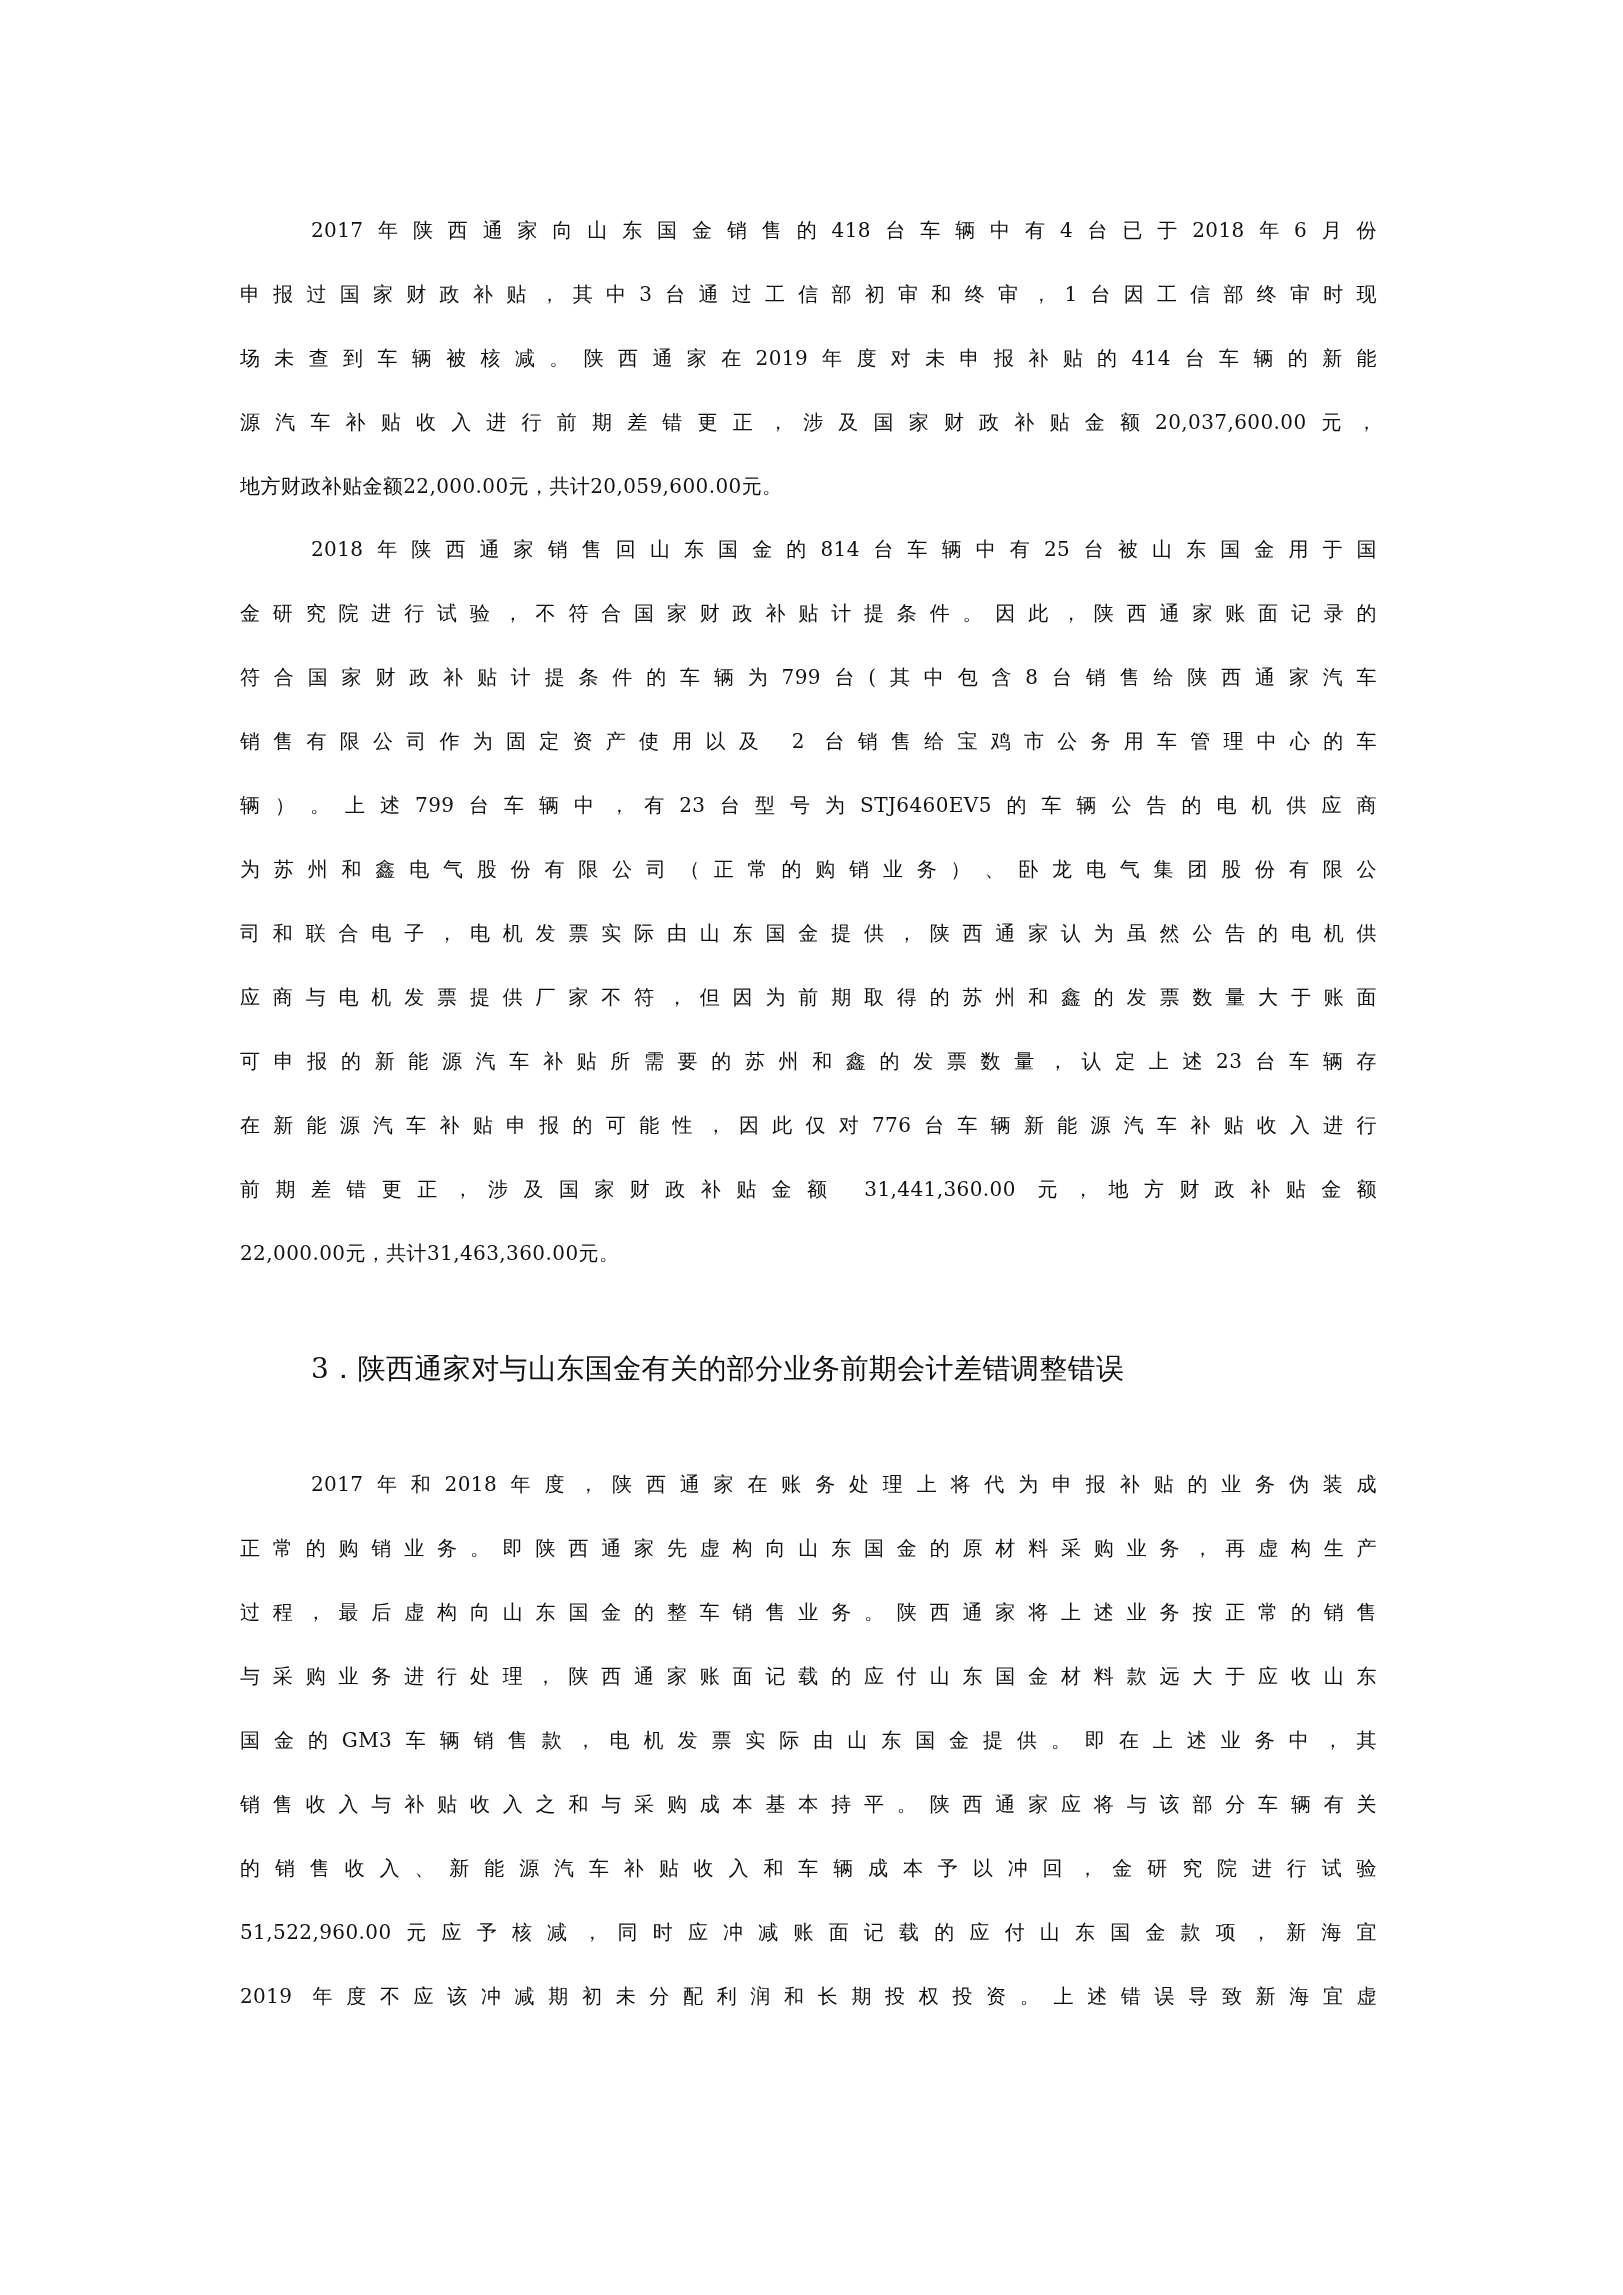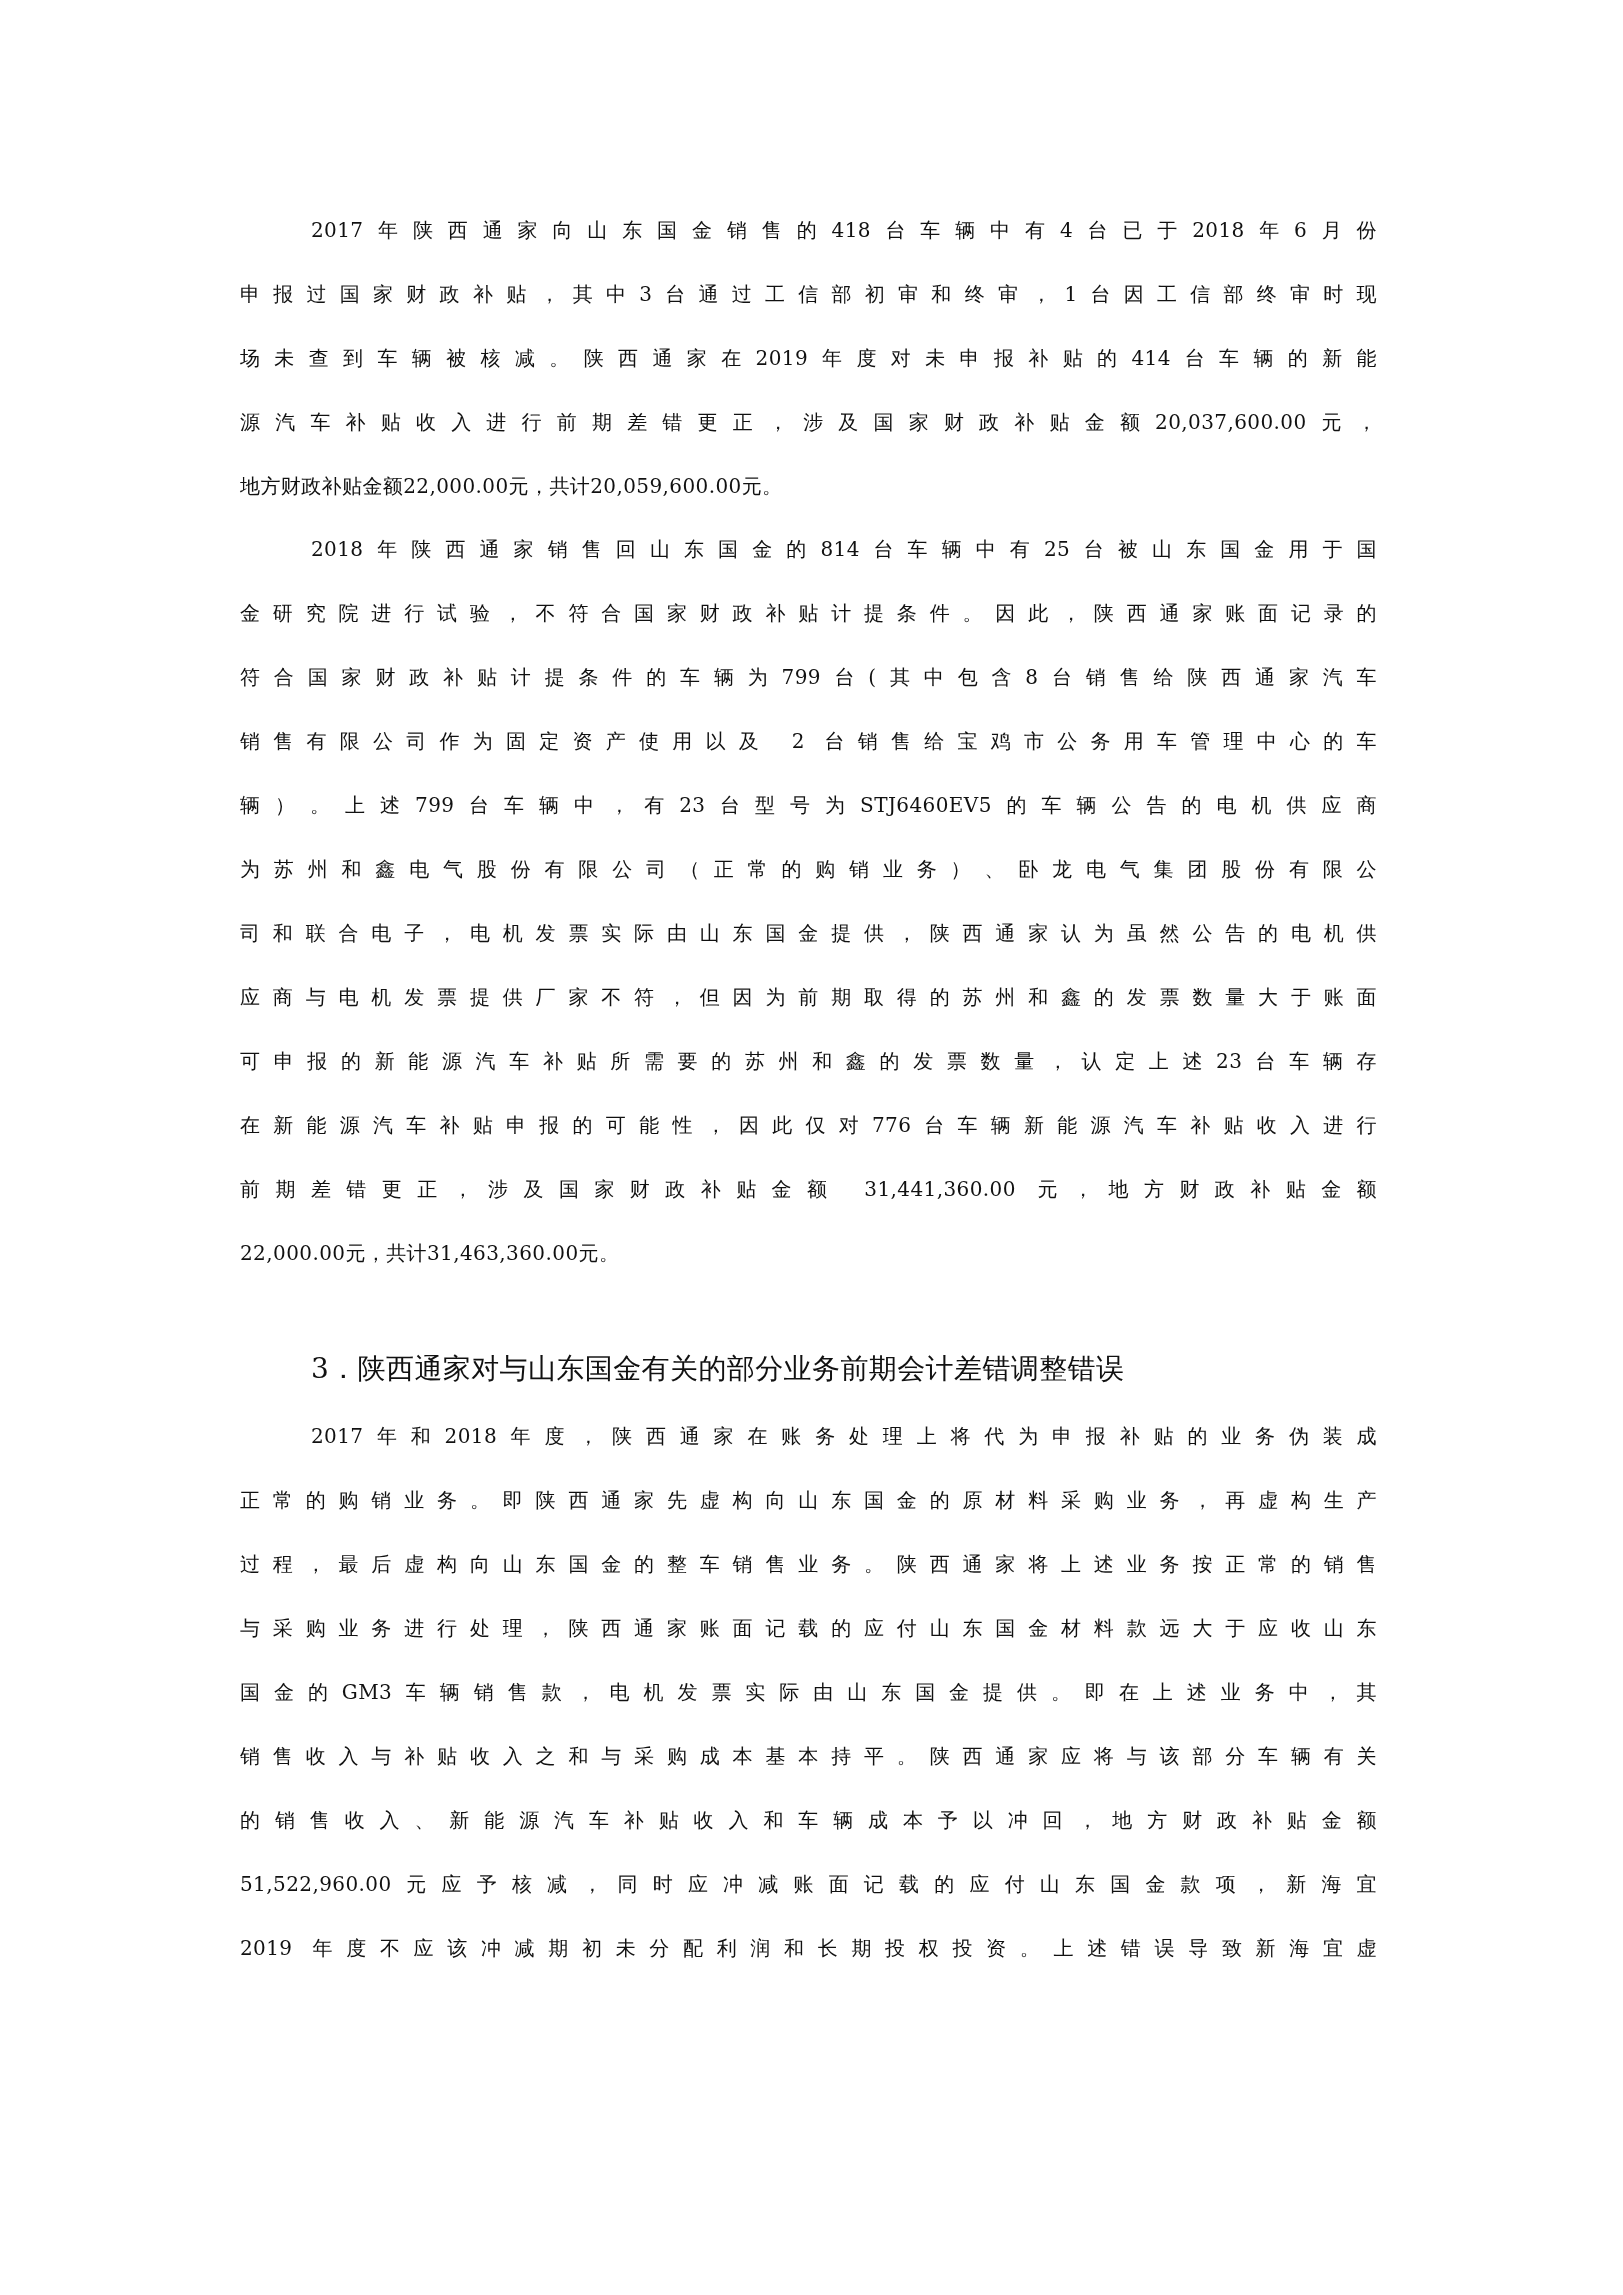--- a/index.html
+++ b/index.html
@@ -77,26 +77,26 @@
     <span class="line">可申报的新能源汽车补贴所需要的苏州和鑫的发票数量，认定上述23台车辆存</span>
     <span class="line">在新能源汽车补贴申报的可能性，因此仅对776台车辆新能源汽车补贴收入进行</span>
     <span class="line">前期差错更正，涉及国家财政补贴金额 31,441,360.00 元，地方财政补贴金额</span>
     <span class="line last">22,000.00元，共计31,463,360.00元。</span>
   </div>
 
   <div class="block" style="top:1337px;">
     <span class="heading">3．陕西通家对与山东国金有关的部分业务前期会计差错调整错误</span>
   </div>
 
-  <div class="block" style="top:1404px;">
+  <div class="block" style="top:1452px;">
     <span class="line indent">2017年和2018年度，陕西通家在账务处理上将代为申报补贴的业务伪装成</span>
     <span class="line">正常的购销业务。即陕西通家先虚构向山东国金的原材料采购业务，再虚构生产</span>
     <span class="line">过程，最后虚构向山东国金的整车销售业务。陕西通家将上述业务按正常的销售</span>
     <span class="line">与采购业务进行处理，陕西通家账面记载的应付山东国金材料款远大于应收山东</span>
     <span class="line">国金的GM3车辆销售款，电机发票实际由山东国金提供。即在上述业务中，其</span>
     <span class="line">销售收入与补贴收入之和与采购成本基本持平。陕西通家应将与该部分车辆有关</span>
-    <span class="line">的销售收入、新能源汽车补贴收入和车辆成本予以冲回，地方财政补贴金额</span>
+    <span class="line">的销售收入、新能源汽车补贴收入和车辆成本予以冲回，金研究院进行试验</span>
     <span class="line">51,522,960.00元应予核减，同时应冲减账面记载的应付山东国金款项，新海宜</span>
     <span class="line">2019 年度不应该冲减期初未分配利润和长期投权投资。上述错误导致新海宜虚</span>
   </div>
 
 </div>
 
 
 </body></html>

